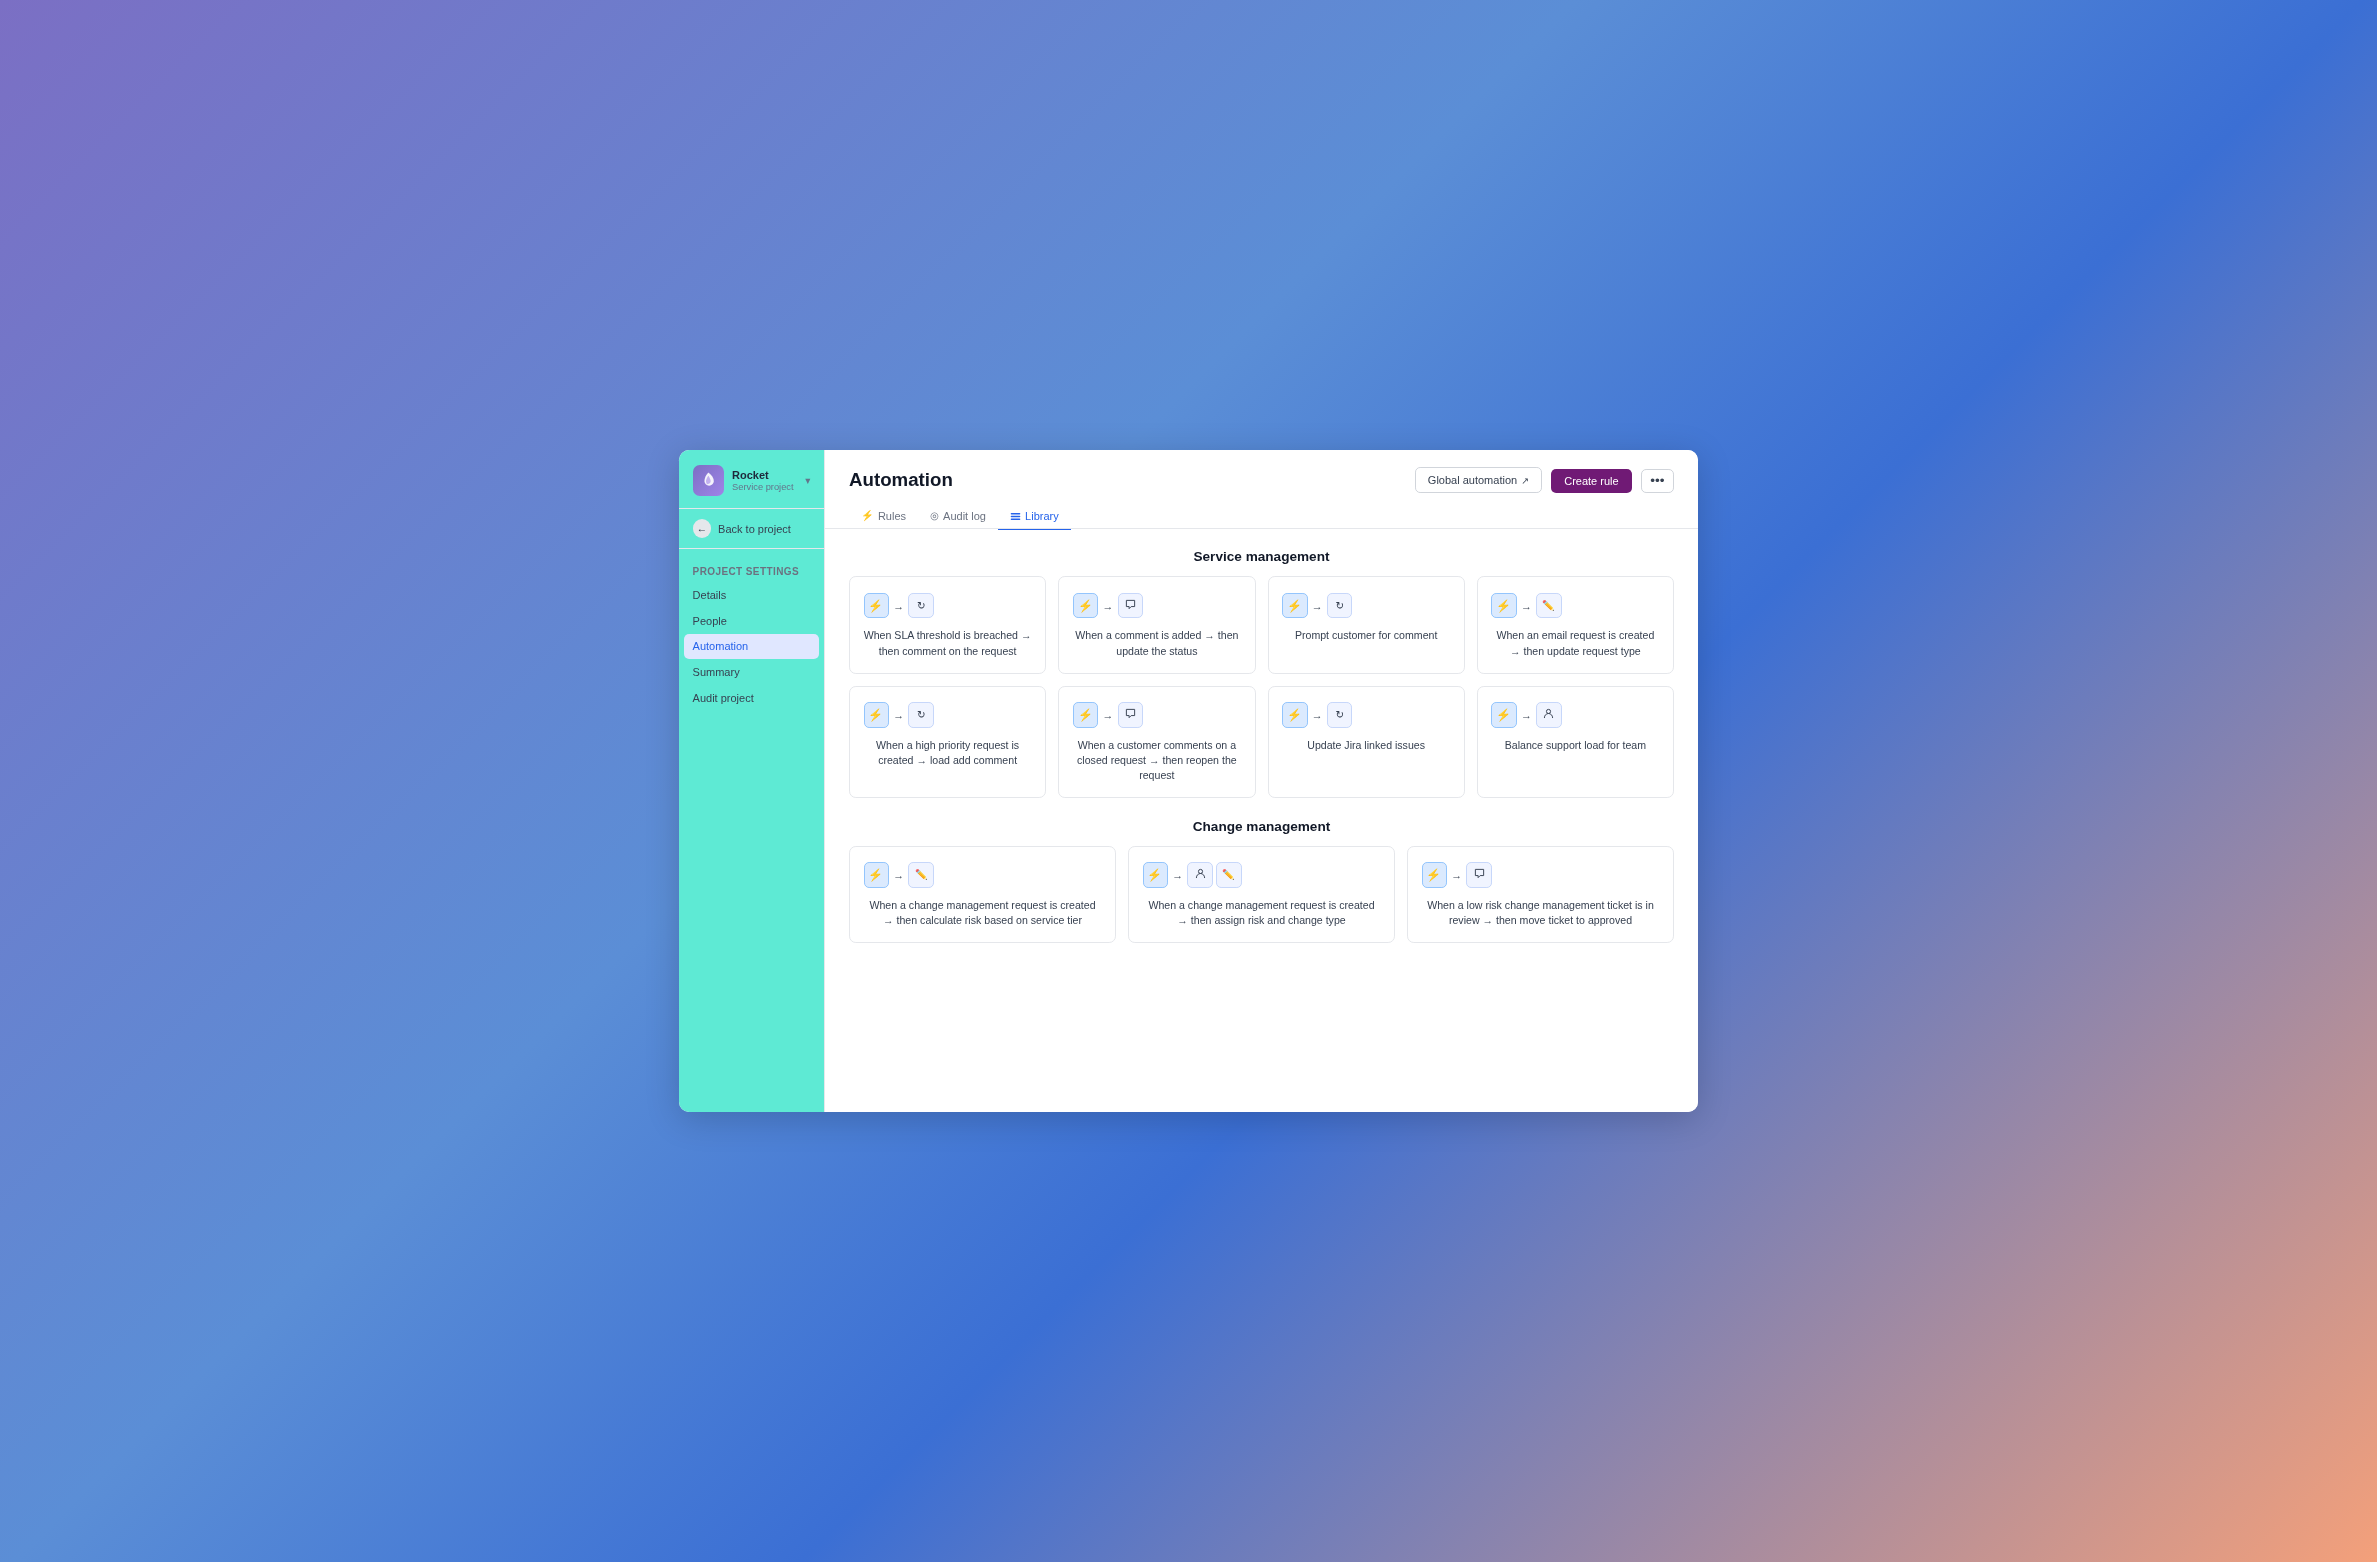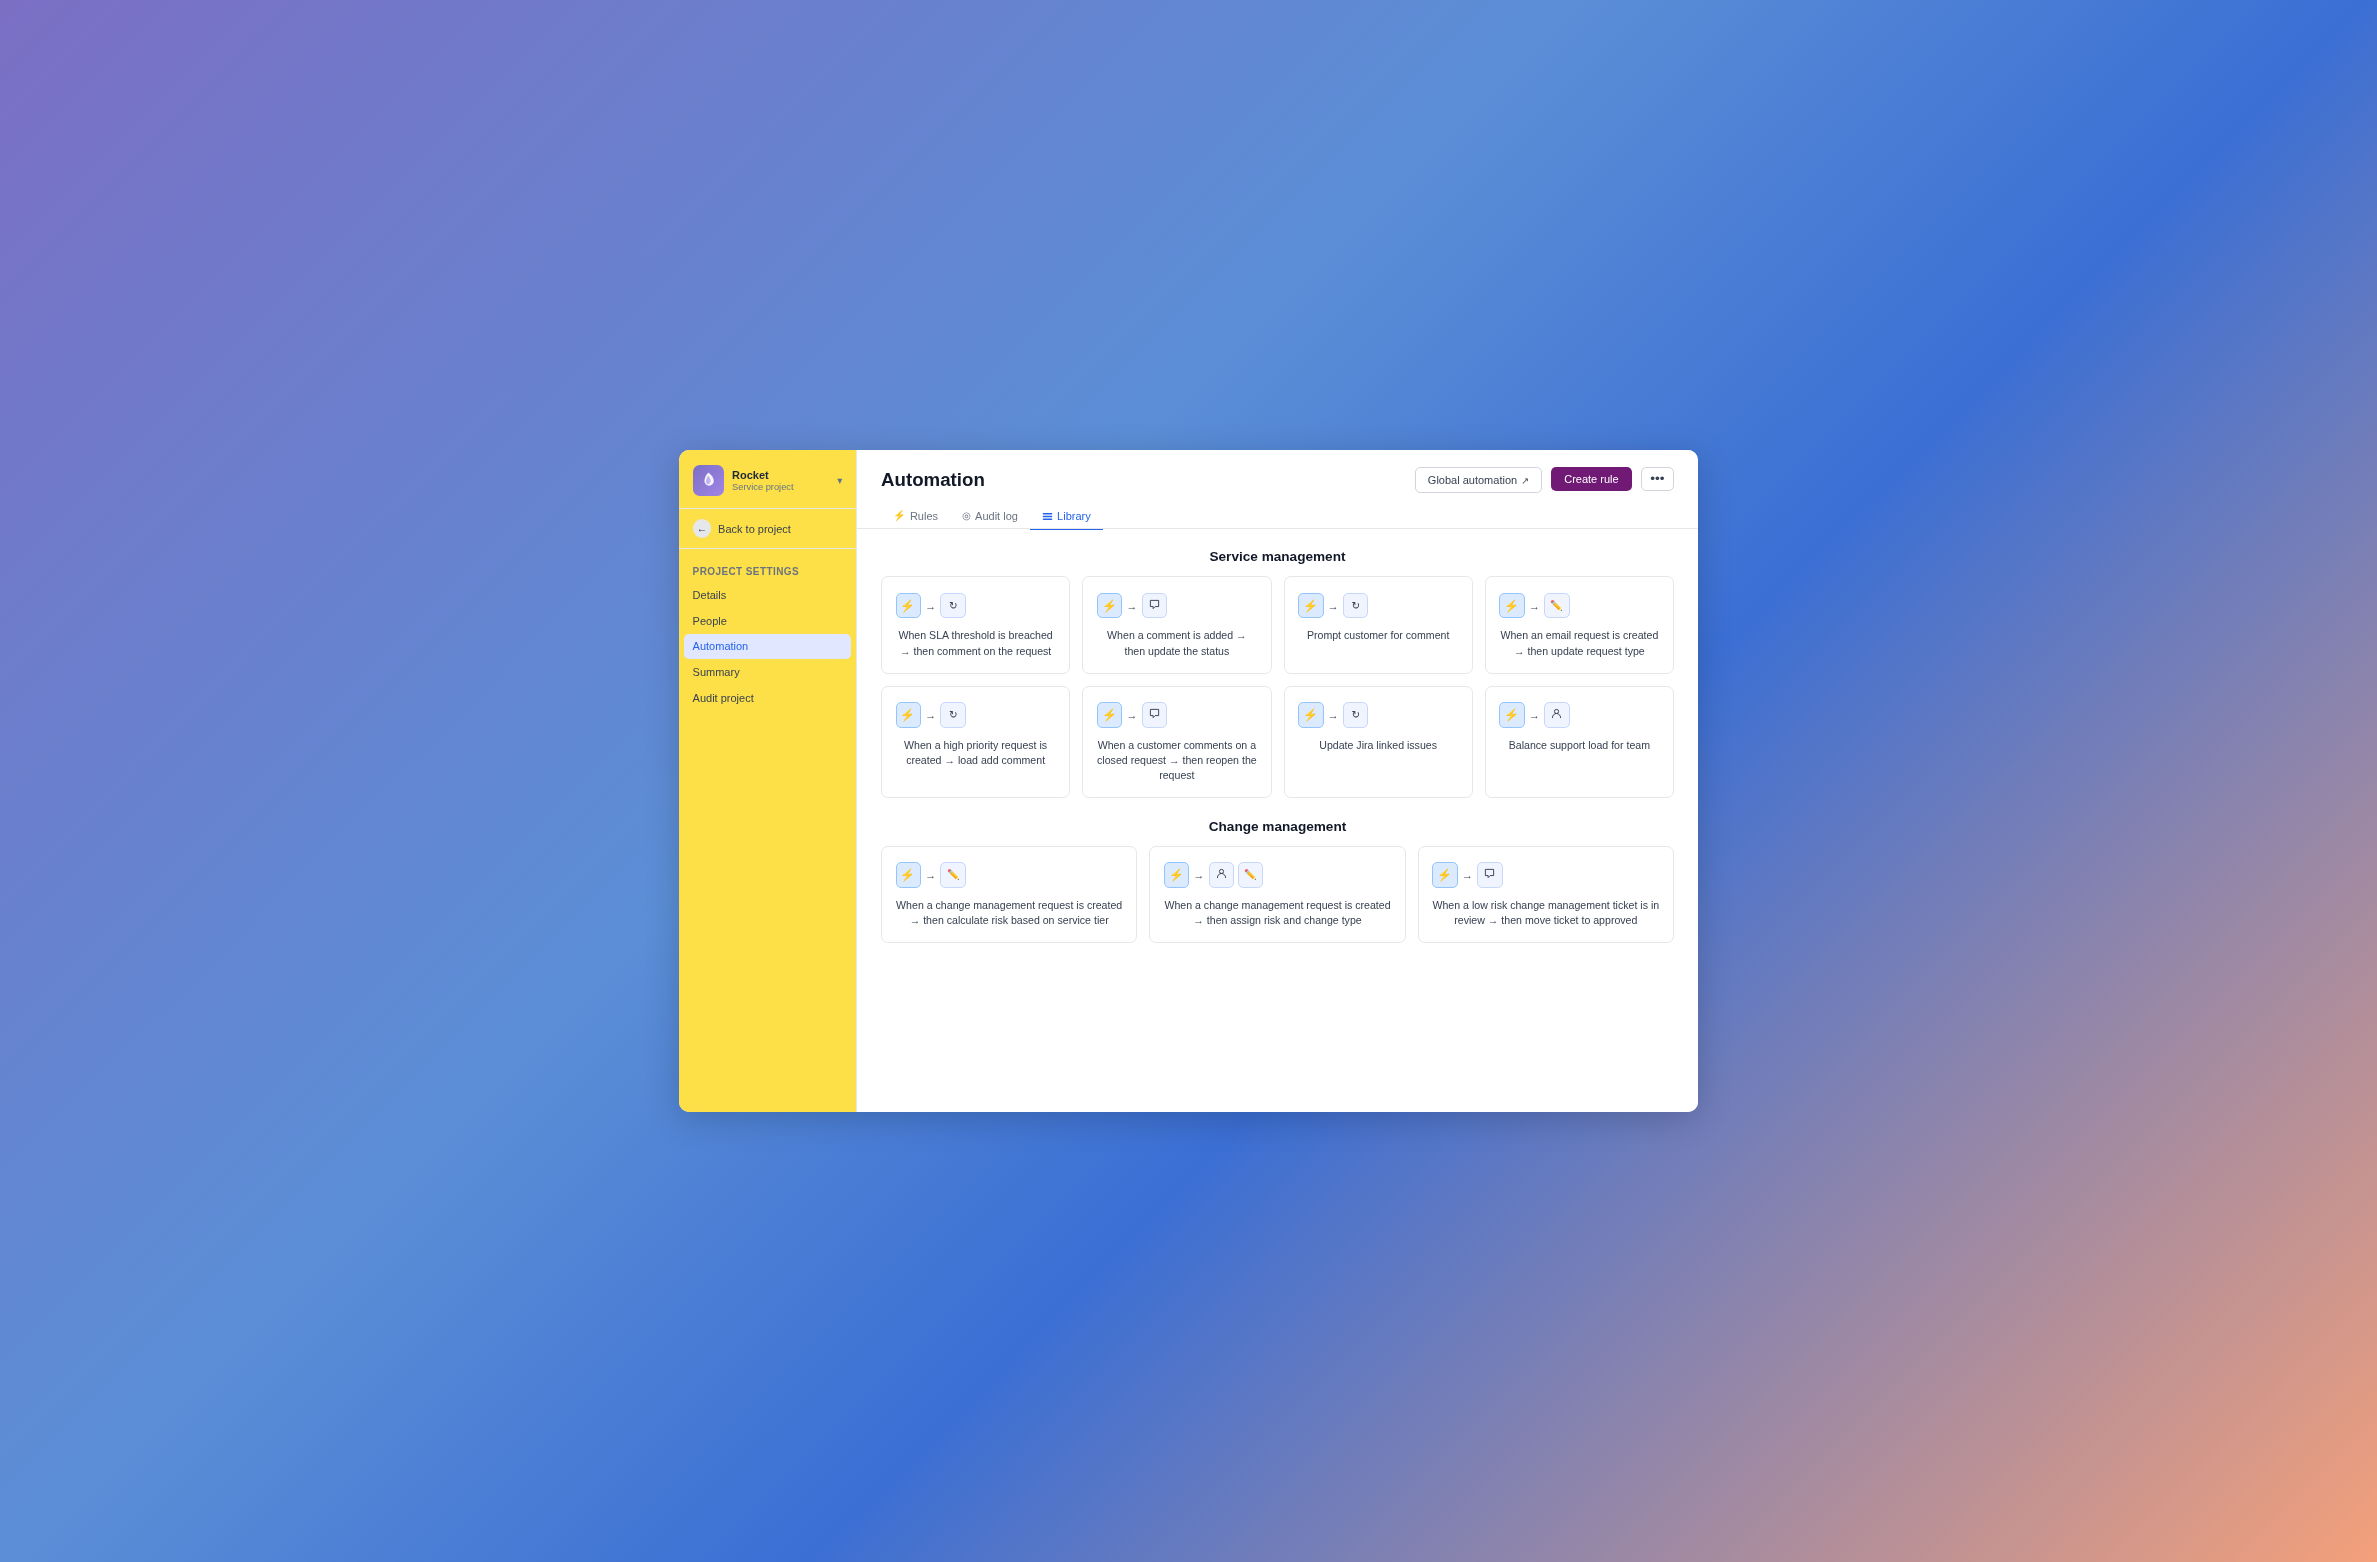--- a/index.html
+++ b/index.html
@@ -16,22 +16,22 @@
       background: #fff;
       border-radius: 10.2px;
       box-shadow: 0 6.8px 34px rgba(0,0,0,0.18);
       display: flex;
       width: 1019px;
       min-height: 662px;
       overflow: hidden;
     }
     
     .sidebar {
-      width: 178px;
-      background: #fde047;
+      width: 146px;
+      background: #5eead4;
       border-right: 0.8px solid #e5e7eb;
       flex-shrink: 0;
       display: flex;
       flex-direction: column;
       padding: 0;
     }
     .sidebar-header {
       display: flex;
       align-items: center;
       gap: 8.5px;
@@ -123,21 +123,21 @@
       justify-content: space-between;
       padding: 17px 24px 0 24px;
     }
     .page-title {
       font-size: 18.7px;
       font-weight: 600;
       color: #111827;
     }
     .header-actions {
       display: flex;
-      align-items: flex-start;
+      align-items: flex-end;
       gap: 8.5px;
     }
     .btn-global-automation {
       background: #fff;
       border: 0.8px solid #d1d5db;
       color: #374151;
       font-size: 11px;
       padding: 6px 12px;
       border-radius: 5.1px;
       cursor: pointer;

